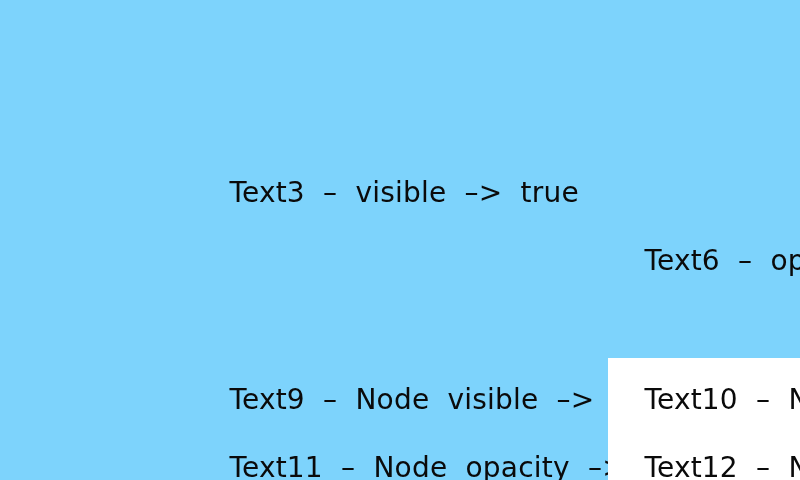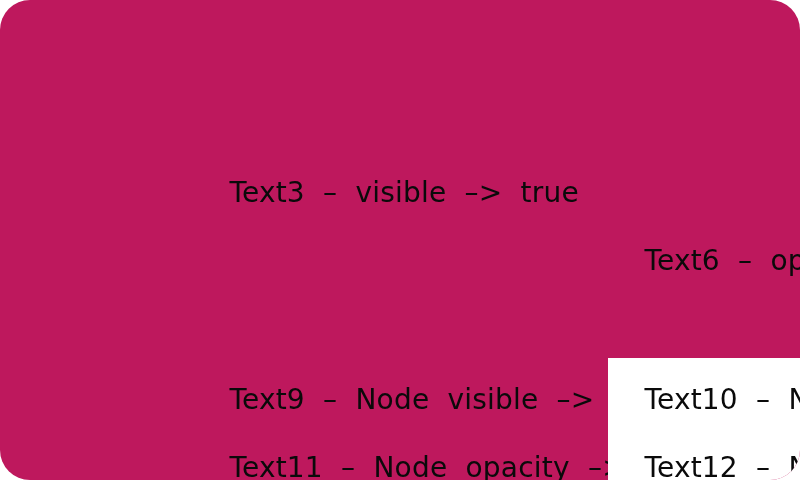--- a/index.html
+++ b/index.html
@@ -34,21 +34,21 @@
     vertical-align: baseline;
   }
   
   .occluding {
     background: #ffffff;
   }
 </style>
 </head>
 <body>
 
-<div id="canvas" style="width: 800px; height: 480px; background: #be185d; border-radius: 30px;">
+<div id="canvas" style="width: 800px; height: 480px; background: #7dd3fc;">
 
   <div class="text-label" style="font-size: 28px; color: rgb(10, 10, 10); left: 193px; top: 150.72px; z-index: 1;">
     <span>Text3  –  visible  –&gt;  true</span>
   </div>
 
   <div class="text-label" style="font-size: 28px; color: rgb(10, 10, 10); left: 608px; top: 218.72px; z-index: 2;">
     <span>Text6  –  opacity  –&gt;  1</span>
   </div>
 
   <div class="text-label" style="font-size: 28px; color: rgb(10, 10, 10); left: 193px; top: 357.72px; z-index: 3;">

